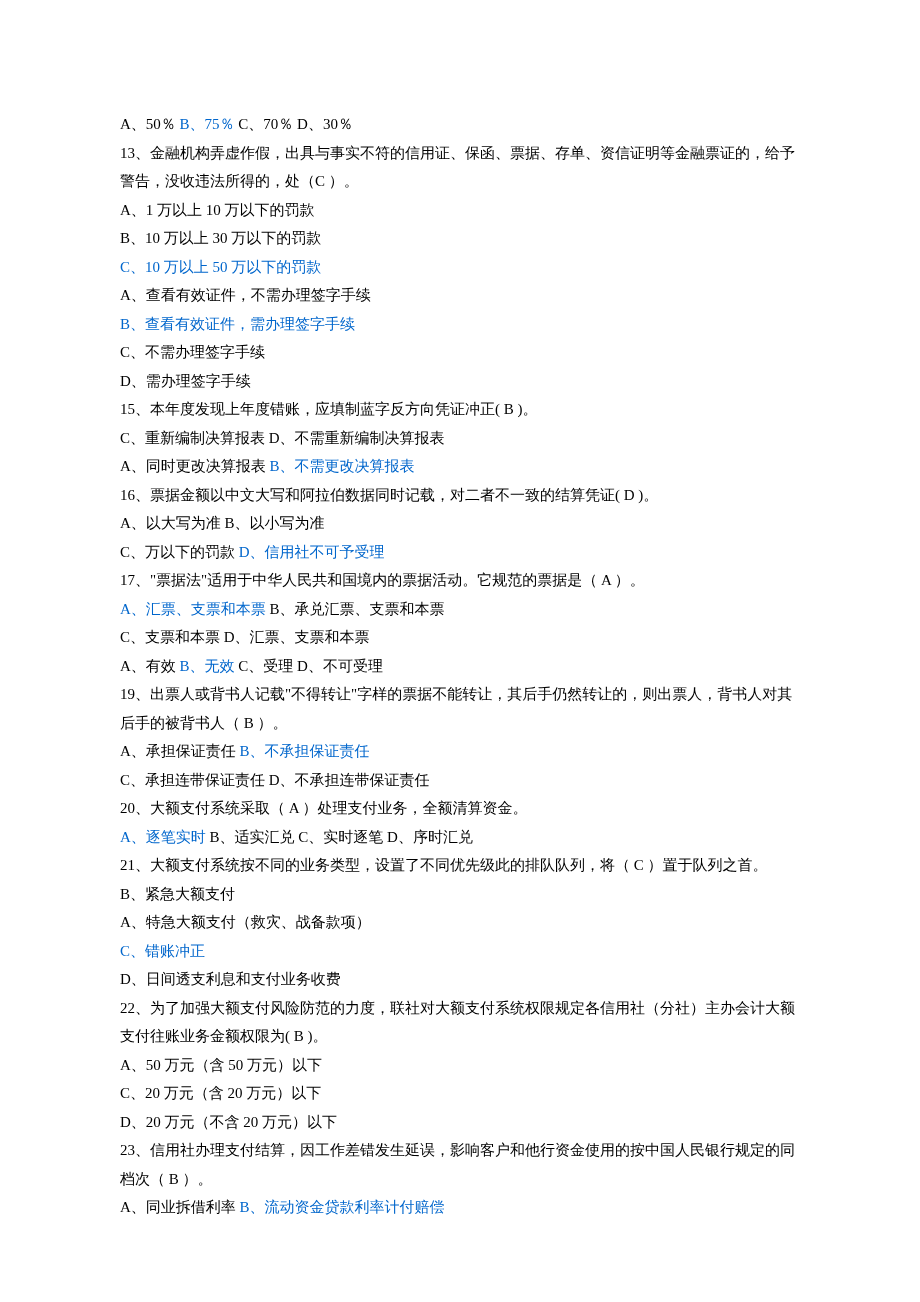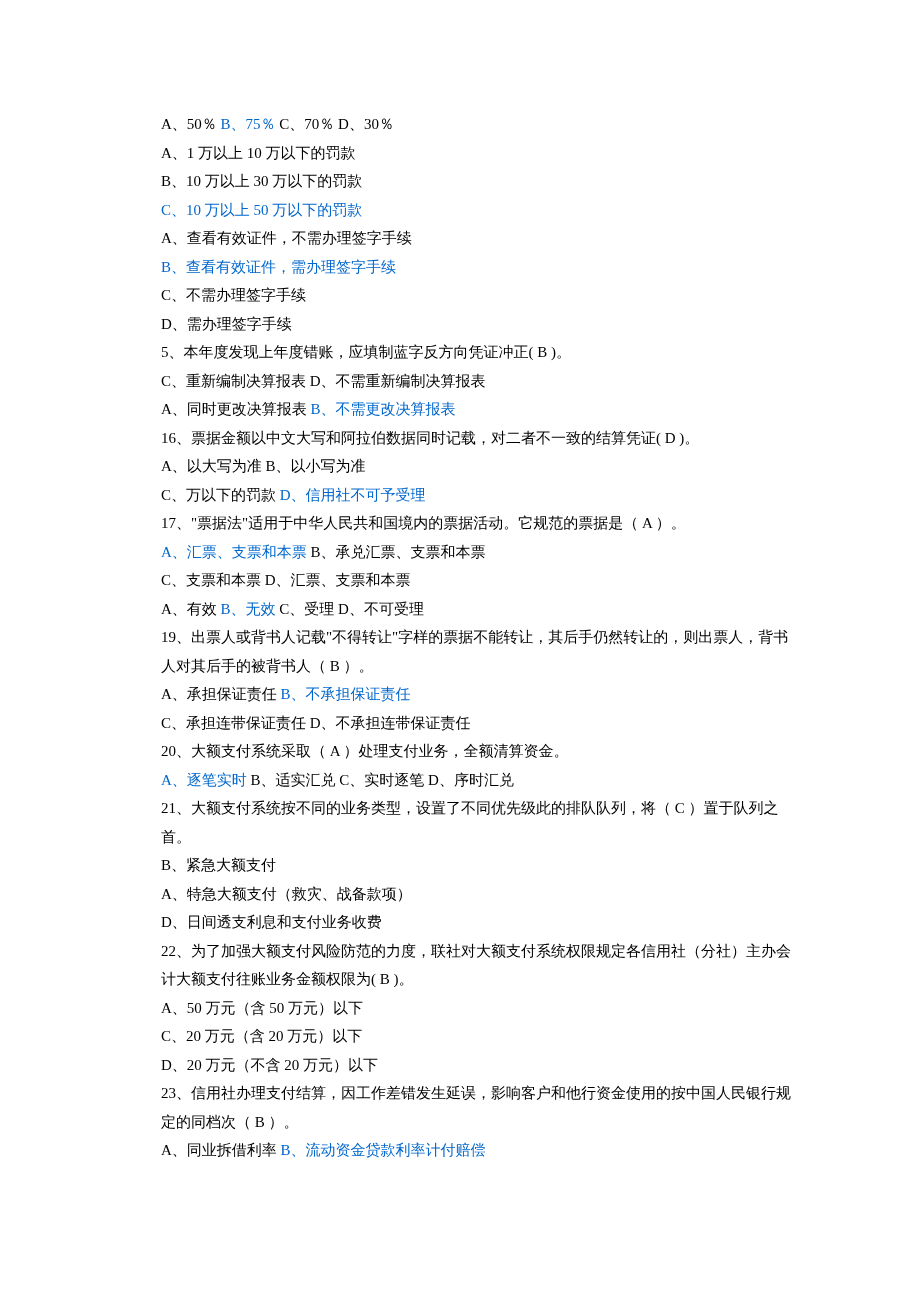--- a/index.html
+++ b/index.html
@@ -8,56 +8,57 @@
       line-height: 1.9;
       margin: 0;
       padding: 110px 120px 80px 120px;
       background: #fff;
       color: #000;
       width: 920px;
       box-sizing: border-box;
     }
     .line {
       display: block;
-      margin-left: 41px;
     }
     .blue {
       color: #0066cc;
     }
   </style>
 </head>
 <body>
 
 <div id="content">
     <div class="line"><span>A、50％ </span><span class="blue">B、75％</span><span> C、70％ D、30％</span></div>
+    <div class="line"><span>13、金融机构弄虚作假，出具与事实不符的信用证、保函、票据、存单、资信证明等金融票证的，给予警告，没收违法所得的，处（C ）。</span></div>
     <div class="line"><span>A、1 万以上 10 万以下的罚款</span></div>
     <div class="line"><span>B、10 万以上 30 万以下的罚款</span></div>
     <div class="line"><span class="blue">C、10 万以上 50 万以下的罚款</span></div>
     <div class="line"><span>A、查看有效证件，不需办理签字手续</span></div>
     <div class="line"><span class="blue">B、查看有效证件，需办理签字手续</span></div>
     <div class="line"><span>C、不需办理签字手续</span></div>
     <div class="line"><span>D、需办理签字手续</span></div>
-    <div class="line"><span>5、本年度发现上年度错账，应填制蓝字反方向凭证冲正( B )。</span></div>
+    <div class="line"><span>15、本年度发现上年度错账，应填制蓝字反方向凭证冲正( B )。</span></div>
     <div class="line"><span>C、重新编制决算报表 D、不需重新编制决算报表</span></div>
     <div class="line"><span>A、同时更改决算报表 </span><span class="blue">B、不需更改决算报表</span></div>
     <div class="line"><span>16、票据金额以中文大写和阿拉伯数据同时记载，对二者不一致的结算凭证( D )。</span></div>
     <div class="line"><span>A、以大写为准 B、以小写为准</span></div>
     <div class="line"><span>C、万以下的罚款 </span><span class="blue">D、信用社不可予受理</span></div>
     <div class="line"><span>17、"票据法"适用于中华人民共和国境内的票据活动。它规范的票据是（ A ）。</span></div>
     <div class="line"><span class="blue">A、汇票、支票和本票</span><span> B、承兑汇票、支票和本票</span></div>
     <div class="line"><span>C、支票和本票 D、汇票、支票和本票</span></div>
     <div class="line"><span>A、有效 </span><span class="blue">B、无效</span><span> C、受理 D、不可受理</span></div>
     <div class="line"><span>19、出票人或背书人记载"不得转让"字样的票据不能转让，其后手仍然转让的，则出票人，背书人对其后手的被背书人（ B ）。</span></div>
     <div class="line"><span>A、承担保证责任 </span><span class="blue">B、不承担保证责任</span></div>
     <div class="line"><span>C、承担连带保证责任 D、不承担连带保证责任</span></div>
     <div class="line"><span>20、大额支付系统采取（ A ）处理支付业务，全额清算资金。</span></div>
     <div class="line"><span class="blue">A、逐笔实时</span><span> B、适实汇兑 C、实时逐笔 D、序时汇兑</span></div>
     <div class="line"><span>21、大额支付系统按不同的业务类型，设置了不同优先级此的排队队列，将（ C ）置于队列之首。</span></div>
     <div class="line"><span>B、紧急大额支付</span></div>
     <div class="line"><span>A、特急大额支付（救灾、战备款项）</span></div>
+    <div class="line"><span class="blue">C、错账冲正</span></div>
     <div class="line"><span>D、日间透支利息和支付业务收费</span></div>
     <div class="line"><span>22、为了加强大额支付风险防范的力度，联社对大额支付系统权限规定各信用社（分社）主办会计大额支付往账业务金额权限为( B )。</span></div>
     <div class="line"><span>A、50 万元（含 50 万元）以下</span></div>
     <div class="line"><span>C、20 万元（含 20 万元）以下</span></div>
     <div class="line"><span>D、20 万元（不含 20 万元）以下</span></div>
     <div class="line"><span>23、信用社办理支付结算，因工作差错发生延误，影响客户和他行资金使用的按中国人民银行规定的同档次（ B ）。</span></div>
     <div class="line"><span>A、同业拆借利率 </span><span class="blue">B、流动资金贷款利率计付赔偿</span></div>
   </div>
 
 </body></html>

